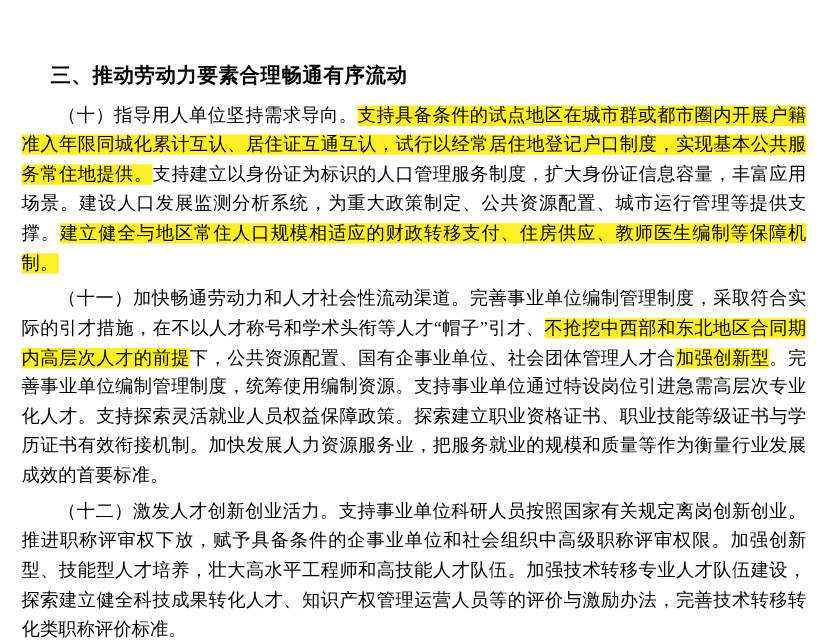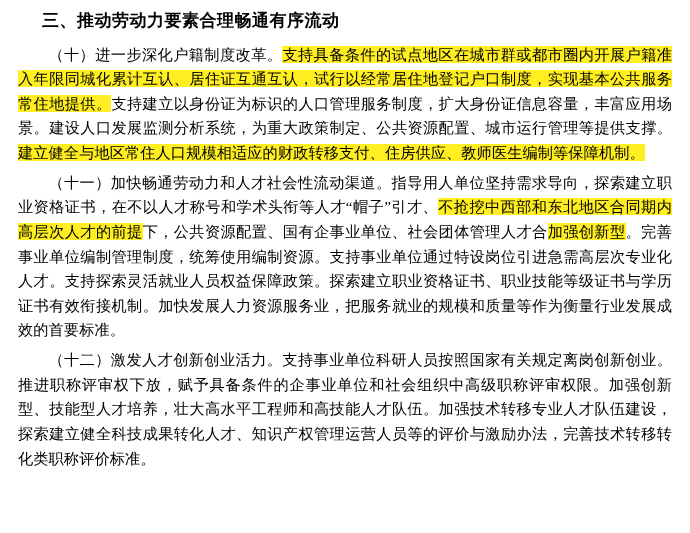--- a/index.html
+++ b/index.html
@@ -13,20 +13,21 @@
     font-family: "Liberation Serif", "DejaVu Serif", serif;
     color: #000000;
     overflow: hidden;
   }
   .page {
     position: relative;
     width: 690px;
     height: 449px;
     padding: 0;
     box-sizing: border-box;
+    margin-top: 42px;
   }
   .doc-title {
     font-size: 17px;
     font-weight: bold;
     letter-spacing: 0.5px;
     padding: 8px 0 6px 42px;
     line-height: 1.5;
   }
   .para {
     font-size: 15.2px;
@@ -47,17 +48,17 @@
     padding: 0;
   }
 </style>
 </head>
 <body>
 
 <div class="page">
 
   <div class="doc-title">三、推动劳动力要素合理畅通有序流动</div>
 
-  <div class="para indent" id="p10"><span>（十）进一步深化户籍制度改革。</span><mark>支持具备条件的试点地区在城市群或都市圈内开展户籍准入年限同城化累计互认、居住证互通互认，试行以经常居住地登记户口制度，实现基本公共服务常住地提供。</mark><span>支持建立以身份证为标识的人口管理服务制度，扩大身份证信息容量，丰富应用场景。建设人口发展监测分析系统，为重大政策制定、公共资源配置、城市运行管理等提供支撑。</span><mark>建立健全与地区常住人口规模相适应的财政转移支付、住房供应、教师医生编制等保障机制。</mark></div>
-  <div class="para indent" id="p11"><span>（十一）加快畅通劳动力和人才社会性流动渠道。指导用人单位坚持需求导向，探索建立职业资格证书，在不以人才称号和学术头衔等人才“帽子”引才、</span><mark>不抢挖中西部和东北地区合同期内高层次人才的前提</mark><span>下，公共资源配置、国有企事业单位、社会团体管理人才合</span><mark>加强创新型</mark><span>。完善事业单位编制管理制度，统筹使用编制资源。支持事业单位通过特设岗位引进急需高层次专业化人才。支持探索灵活就业人员权益保障政策。探索建立职业资格证书、职业技能等级证书与学历证书有效衔接机制。加快发展人力资源服务业，把服务就业的规模和质量等作为衡量行业发展成效的首要标准。</span></div>
+  <div class="para indent" id="p10"><span>（十）指导用人单位坚持需求导向。</span><mark>支持具备条件的试点地区在城市群或都市圈内开展户籍准入年限同城化累计互认、居住证互通互认，试行以经常居住地登记户口制度，实现基本公共服务常住地提供。</mark><span>支持建立以身份证为标识的人口管理服务制度，扩大身份证信息容量，丰富应用场景。建设人口发展监测分析系统，为重大政策制定、公共资源配置、城市运行管理等提供支撑。</span><mark>建立健全与地区常住人口规模相适应的财政转移支付、住房供应、教师医生编制等保障机制。</mark></div>
+  <div class="para indent" id="p11"><span>（十一）加快畅通劳动力和人才社会性流动渠道。完善事业单位编制管理制度，采取符合实际的引才措施，在不以人才称号和学术头衔等人才“帽子”引才、</span><mark>不抢挖中西部和东北地区合同期内高层次人才的前提</mark><span>下，公共资源配置、国有企事业单位、社会团体管理人才合</span><mark>加强创新型</mark><span>。完善事业单位编制管理制度，统筹使用编制资源。支持事业单位通过特设岗位引进急需高层次专业化人才。支持探索灵活就业人员权益保障政策。探索建立职业资格证书、职业技能等级证书与学历证书有效衔接机制。加快发展人力资源服务业，把服务就业的规模和质量等作为衡量行业发展成效的首要标准。</span></div>
   <div class="para indent" id="p12"><span>（十二）激发人才创新创业活力。支持事业单位科研人员按照国家有关规定离岗创新创业。推进职称评审权下放，赋予具备条件的企事业单位和社会组织中高级职称评审权限。加强创新型、技能型人才培养，壮大高水平工程师和高技能人才队伍。加强技术转移专业人才队伍建设，探索建立健全科技成果转化人才、知识产权管理运营人员等的评价与激励办法，完善技术转移转化类职称评价标准。</span></div>
 
 </div>
 
 </body></html>

